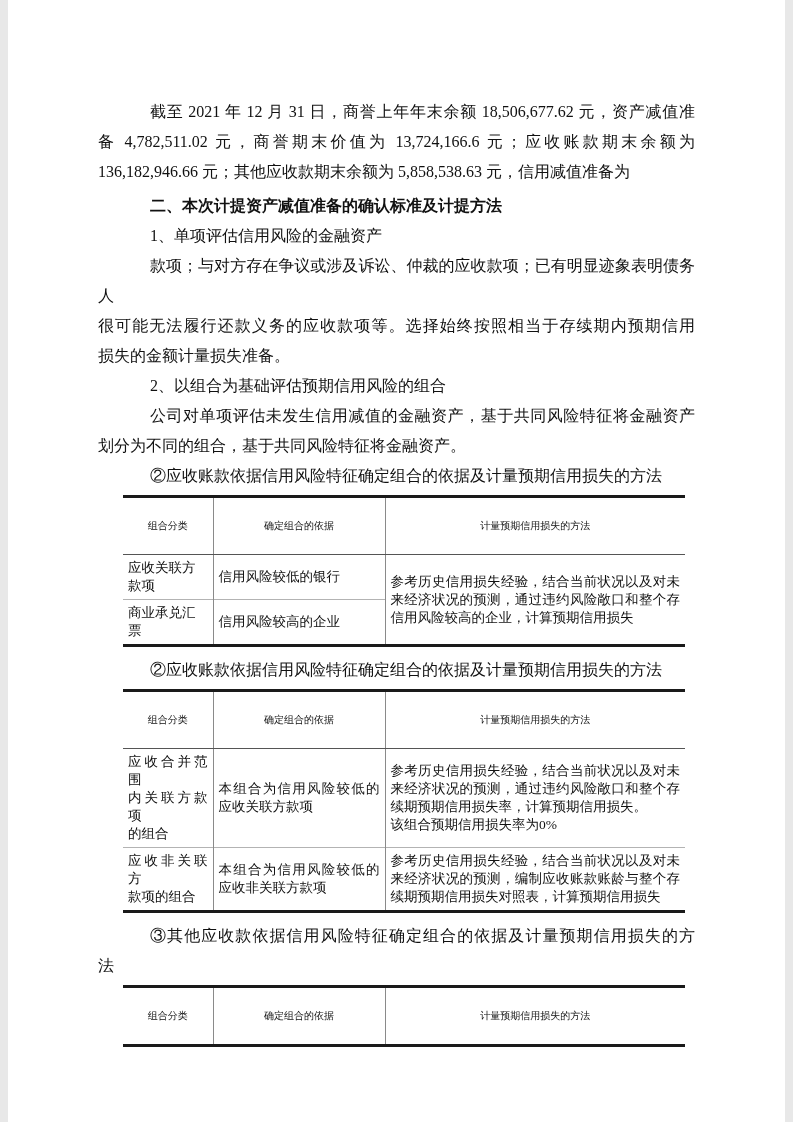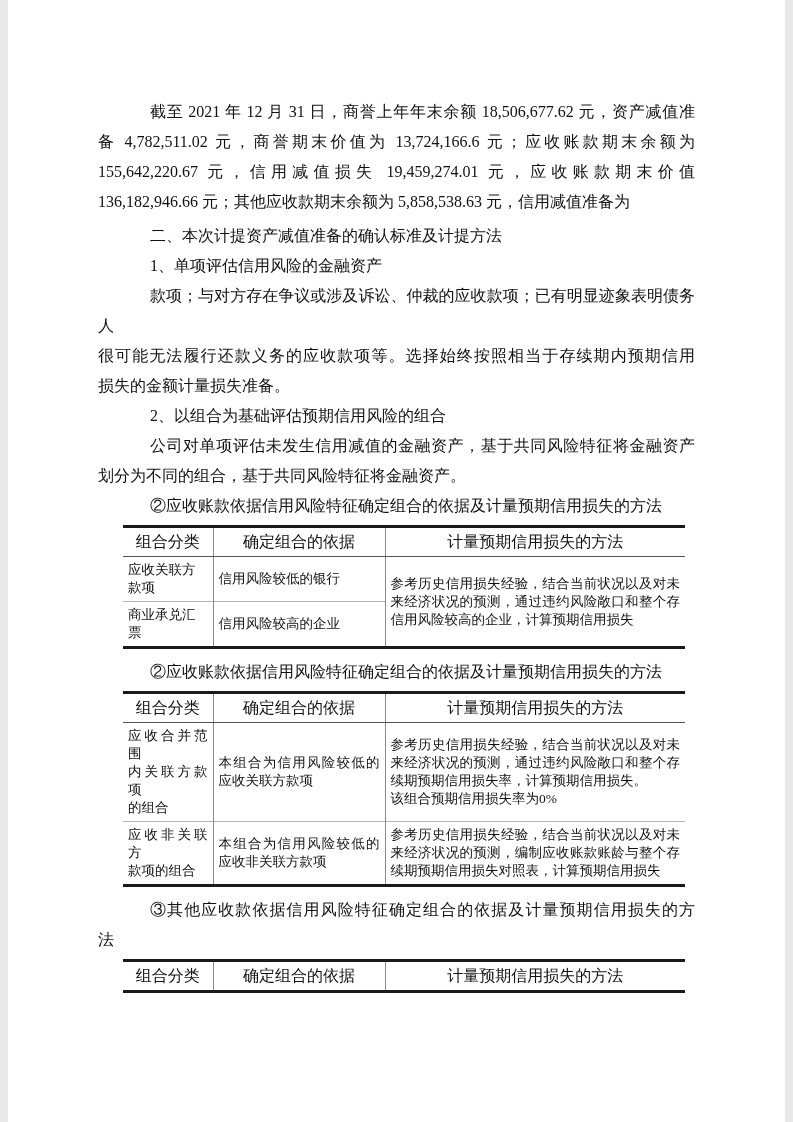--- a/index.html
+++ b/index.html
@@ -15,58 +15,57 @@
     font-size: 16px;
     line-height: 30px;
     overflow: hidden;
   }
   
   .lines .tline { text-align: justify; text-align-last: justify; }
   .lines .tline:last-child { text-align-last: left; }
   .indent-first .tline:first-child { text-indent: 52px; }
   p { margin: 0; }
   .indent { text-indent: 52px; }
-  .sec-heading { font-weight: normal; margin-top: 4px; }
+  .sec-heading { font-weight: bold; margin-top: 4px; }
 
   table {
     width: 562px;
     margin: 4px 0 8px 25px;
     border-collapse: collapse;
     table-layout: fixed;
     border-top: 3px solid #1a1a1a;
     border-bottom: 3px solid #1a1a1a;
     font-size: 13.5px;
     line-height: 18px;
   }
   col.c1 { width: 90px; }
   col.c2 { width: 172px; }
   col.c3 { width: 300px; }
   th {
     font-weight: normal;
-    font-size: 16px;
+    font-size: 10px;
     text-align: center;
-    padding: 5px 4px;
+    padding: 19px 4px;
     border-bottom: 1px solid #555;
   }
   td { padding: 4px 5px; vertical-align: middle; }
   th + th, td + td, td.vline { border-left: 1px solid #8a8a8a; }
   tbody tr + tr td { border-top: 1px solid #b3b3b3; }
   td .tline { text-align: justify; text-align-last: justify; }
   td .lines .tline:last-child { text-align-last: left; }
   .note-line { text-align: left; }
 </style>
 </head>
 <body>
 
 <div class="page">
 
   <div class="lines indent-first">
       <div class="tline">截至 2021 年 12 月 31 日，商誉上年年末余额 18,506,677.62 元，资产减值准</div>
       <div class="tline">备 4,782,511.02 元，商誉期末价值为 13,724,166.6 元；应收账款期末余额为</div>
-      <div class="tline">155,642,220.67 元，信用减值损失 19,459,274.01 元，应收账款期末价值</div>
       <div class="tline">136,182,946.66 元；其他应收款期末余额为 5,858,538.63 元，信用减值准备为</div>
     </div>
 
   <p class="sec-heading indent">二、本次计提资产减值准备的确认标准及计提方法</p>
 
   <p class="indent">1、单项评估信用风险的金融资产</p>
 
   <div class="lines indent-first">
       <div class="tline">款项；与对方存在争议或涉及诉讼、仲裁的应收款项；已有明显迹象表明债务人</div>
       <div class="tline">很可能无法履行还款义务的应收款项等。选择始终按照相当于存续期内预期信用</div>

